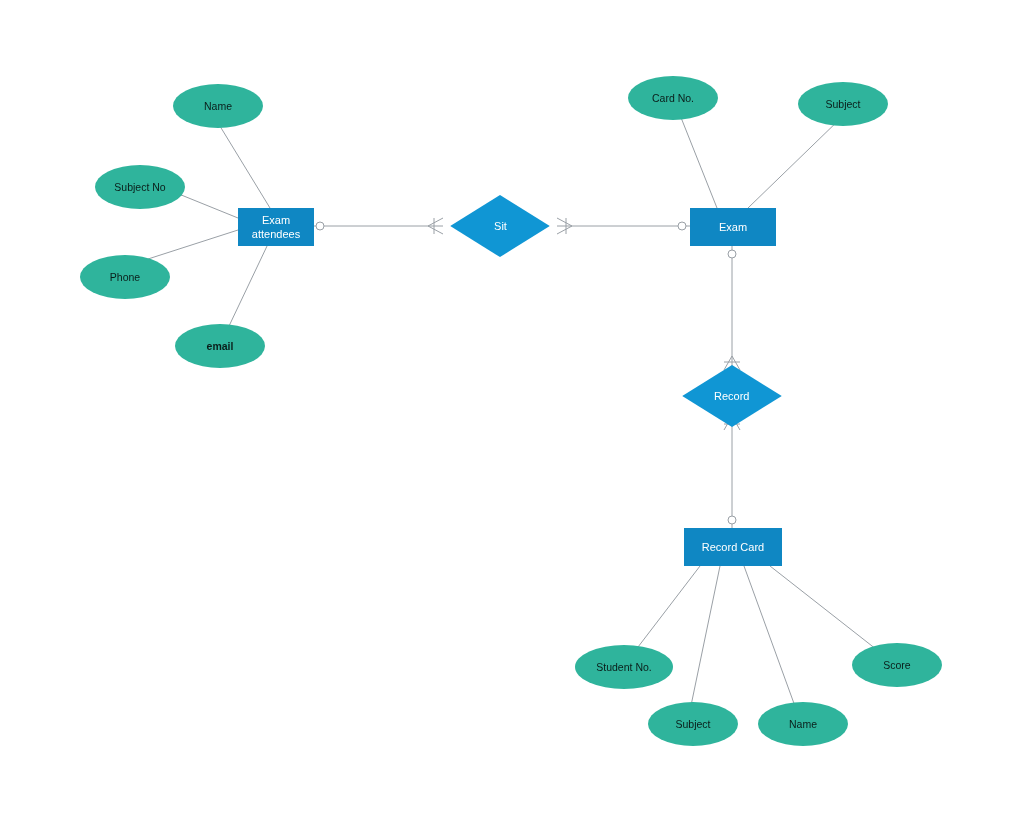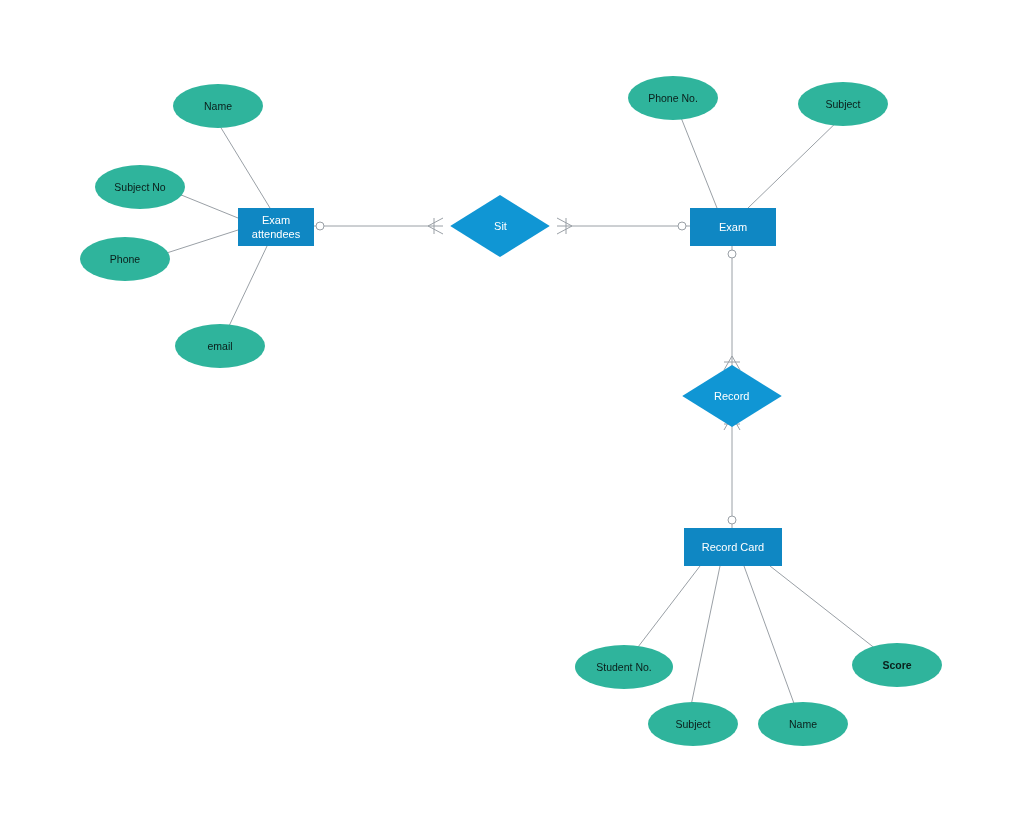--- a/index.html
+++ b/index.html
@@ -88,30 +88,30 @@
 
     <line x1="625" y1="664" x2="700" y2="566"></line>
     <line x1="688" y1="720" x2="720" y2="566"></line>
     <line x1="800" y1="720" x2="744" y2="566"></line>
     <line x1="895" y1="664" x2="770" y2="566"></line>
   </g>
 </svg>
 
 <div class="attribute" style="left:173px; top:84px; width:90px; height:44px;">Name</div>
 <div class="attribute" style="left:95px; top:165px; width:90px; height:44px;">Subject No</div>
-<div class="attribute" style="left:80px; top:237px; width:90px; height:44px;">Phone</div>
-<div class="attribute" style="left:175px; top:324px; width:90px; height:44px;">email</div>
+<div class="attribute" style="left:80px; top:255px; width:90px; height:44px;">Phone</div>
+<div class="attribute" style="left:175px; top:324px; width:90px; height:44px;font-weight:bold;">email</div>
 
-<div class="attribute" style="left:628px; top:76px; width:90px; height:44px;">Phone No.</div>
+<div class="attribute" style="left:628px; top:76px; width:90px; height:44px;">Card No.</div>
 <div class="attribute" style="left:798px; top:82px; width:90px; height:44px;">Subject</div>
 
 <div class="attribute" style="left:575px; top:645px; width:98px; height:44px;">Student No.</div>
 <div class="attribute" style="left:648px; top:702px; width:90px; height:44px;">Subject</div>
 <div class="attribute" style="left:758px; top:702px; width:90px; height:44px;">Name</div>
-<div class="attribute" style="left:852px; top:643px; width:90px; height:44px;font-weight:bold;">Score</div>
+<div class="attribute" style="left:852px; top:643px; width:90px; height:44px;">Score</div>
 
 <div class="entity" style="left:238px; top:208px; width:74px; height:36px; white-space:pre-line;">Exam
 attendees</div>
 <div class="entity" style="left:690px; top:208px; width:84px; height:36px;">Exam</div>
 <div class="entity" style="left:684px; top:528px; width:96px; height:36px;text-align:right;">Record Card</div>
 
 <div class="relationship" style="left:478px; top:204px; width:44px; height:44px;">
     <span>Sit</span>
   </div>
 <div class="relationship" style="left:710px; top:374px; width:44px; height:44px;">

